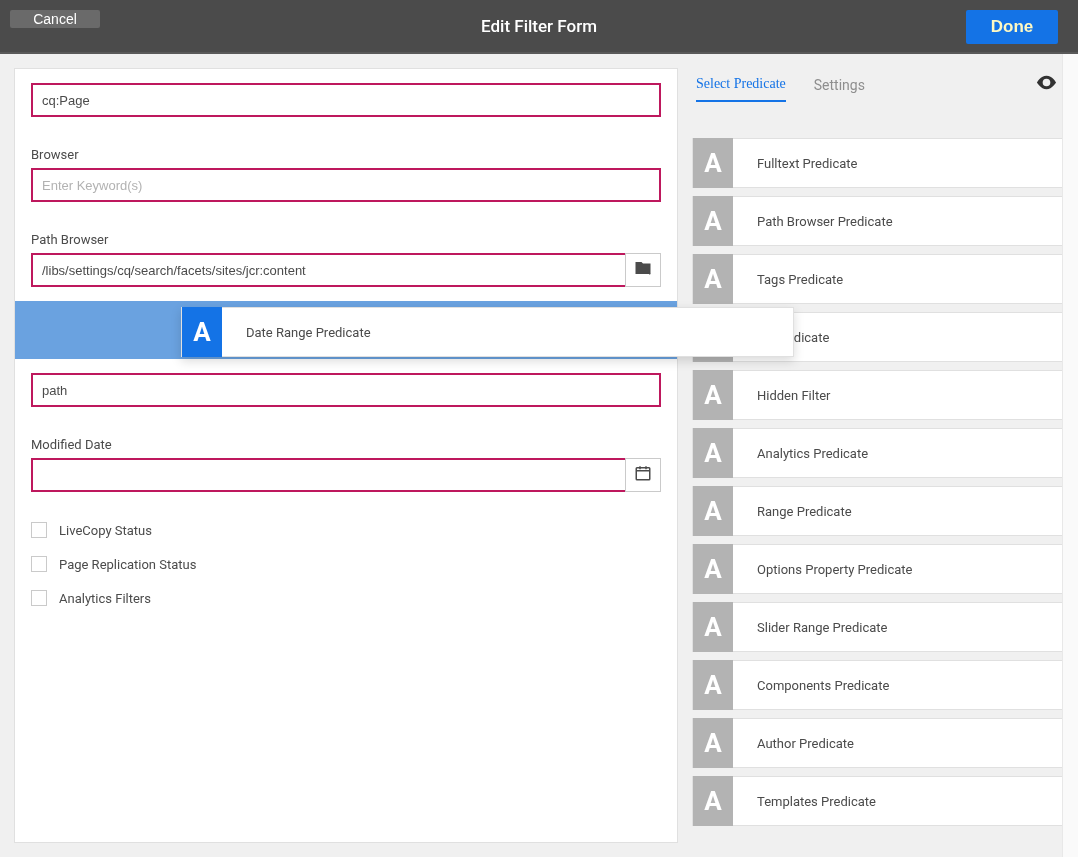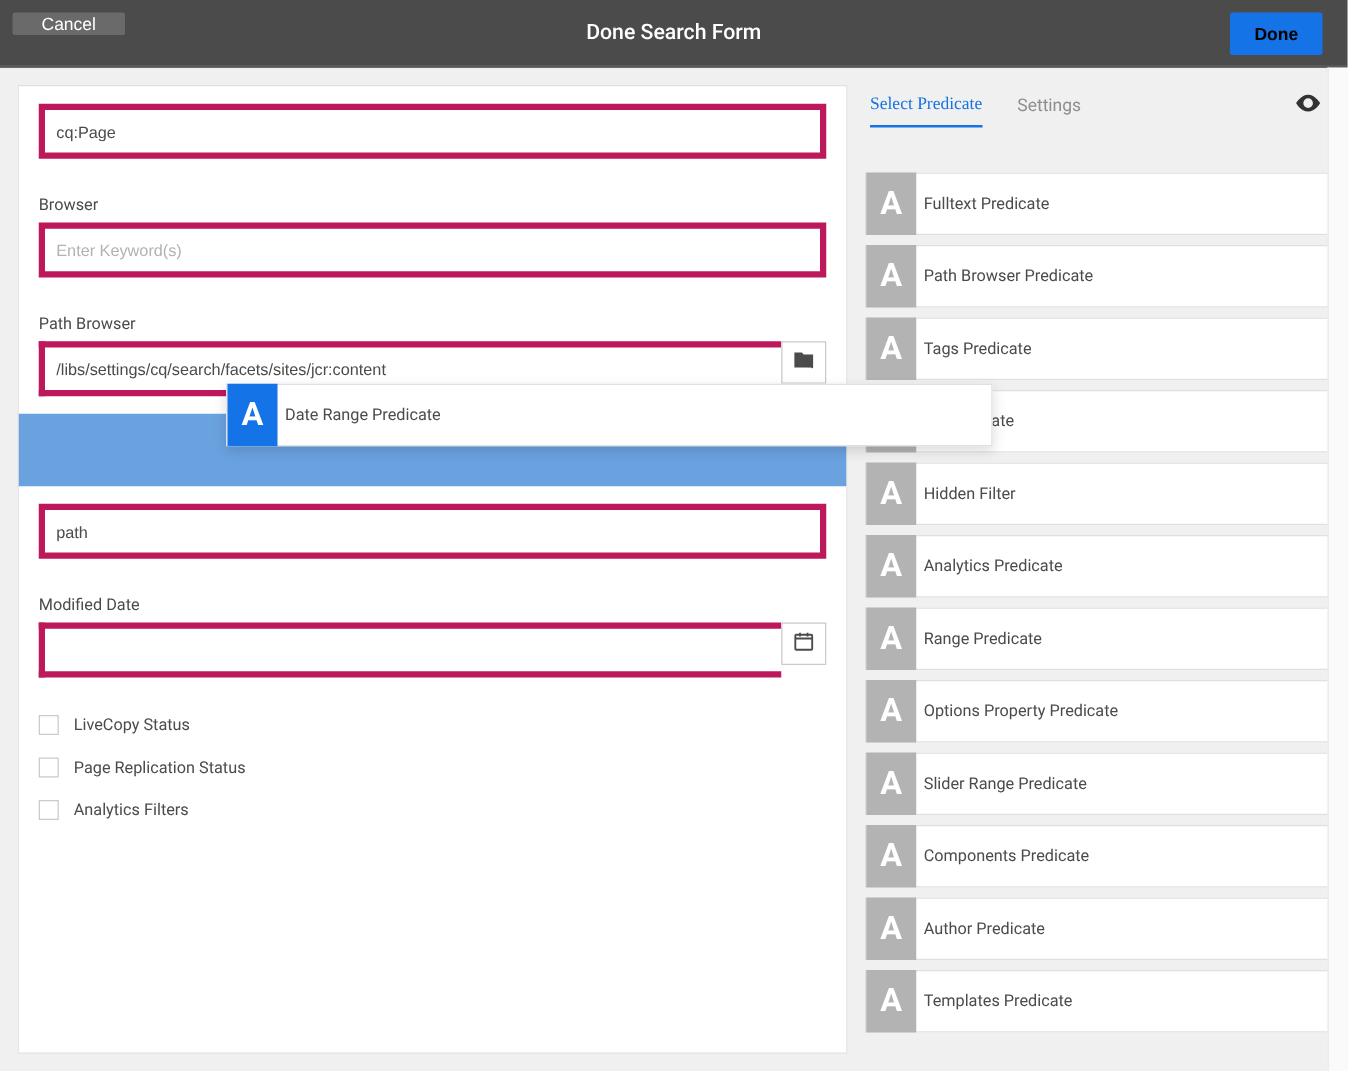--- a/index.html
+++ b/index.html
@@ -43,26 +43,26 @@
     border: none;
     border-radius: 2px;
     font-size: 14px;
     cursor: pointer;
   }
   .done-btn {
     position: absolute;
     right: 20px;
     top: 10px;
     height: 34px;
-    width: 74px;
+    width: 92px;
     background: #1473e6;
-    color: #000000;
+    color: #fef9c3;
     border: none;
     border-radius: 2px;
-    font-size: 14px;
+    font-size: 17px;
     font-weight: 600;
     cursor: pointer;
   }
 
   
   .content {
     display: flex;
     padding: 14px;
     gap: 14px;
     height: calc(857px - 54px);
@@ -80,22 +80,22 @@
   .field-group { margin-bottom: 30px; }
   .field-group.small-gap { margin-bottom: 14px; }
   .field-label {
     font-size: 13px;
     color: #4b4b4b;
     margin-bottom: 6px;
     display: block;
   }
   .text-input {
     width: 100%;
-    height: 44px;
-    border: 5px solid #be185d;
+    height: 34px;
+    border: 2px solid #be185d;
     padding: 0 9px;
     font-size: 13px;
     color: #4b4b4b;
     background: #fff;
   }
   .text-input::placeholder { color: #b2b2b2; }
   .input-with-icon {
     display: flex;
     width: 100%;
   }
@@ -196,21 +196,21 @@
     font-size: 26px;
     font-weight: 700;
     display: flex;
     align-items: center;
     justify-content: center;
     flex-shrink: 0;
   }
   .predicate-label {
     font-size: 13px;
     color: #4b4b4b;
-    padding-left: 6px;
+    padding-left: 24px;
   }
 
   
   .dragging {
     position: absolute;
     left: 181px;
     top: 307px;
     width: 613px;
     height: 50px;
     background: #fff;
@@ -234,21 +234,21 @@
     background: #fafafa;
     border-left: 1px solid #e8e8e8;
   }
 </style>
 </head>
 <body>
 
 <div class="header-bar">
   <div class="header-inner">
     <button class="cancel-btn">Cancel</button>
-    <div class="header-title">Done Search Form</div>
+    <div class="header-title">Edit Filter Form</div>
     <button class="done-btn">Done</button>
   </div>
 </div>
 
 <div class="content">
 
   <div class="form-panel">
 
     <div class="field-group">
       <input class="text-input" value="cq:Page" style="">

